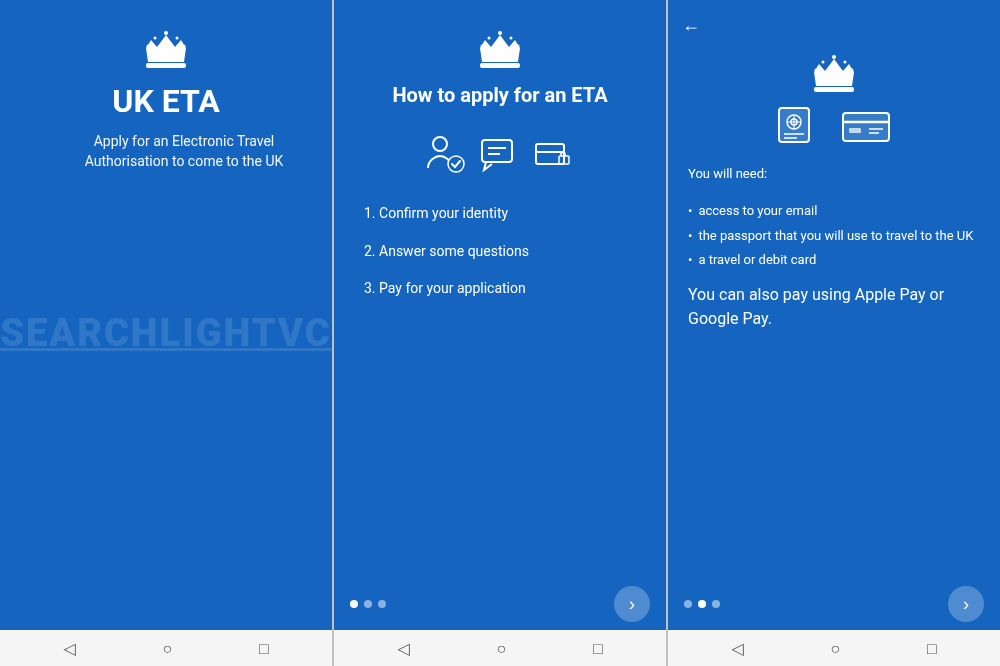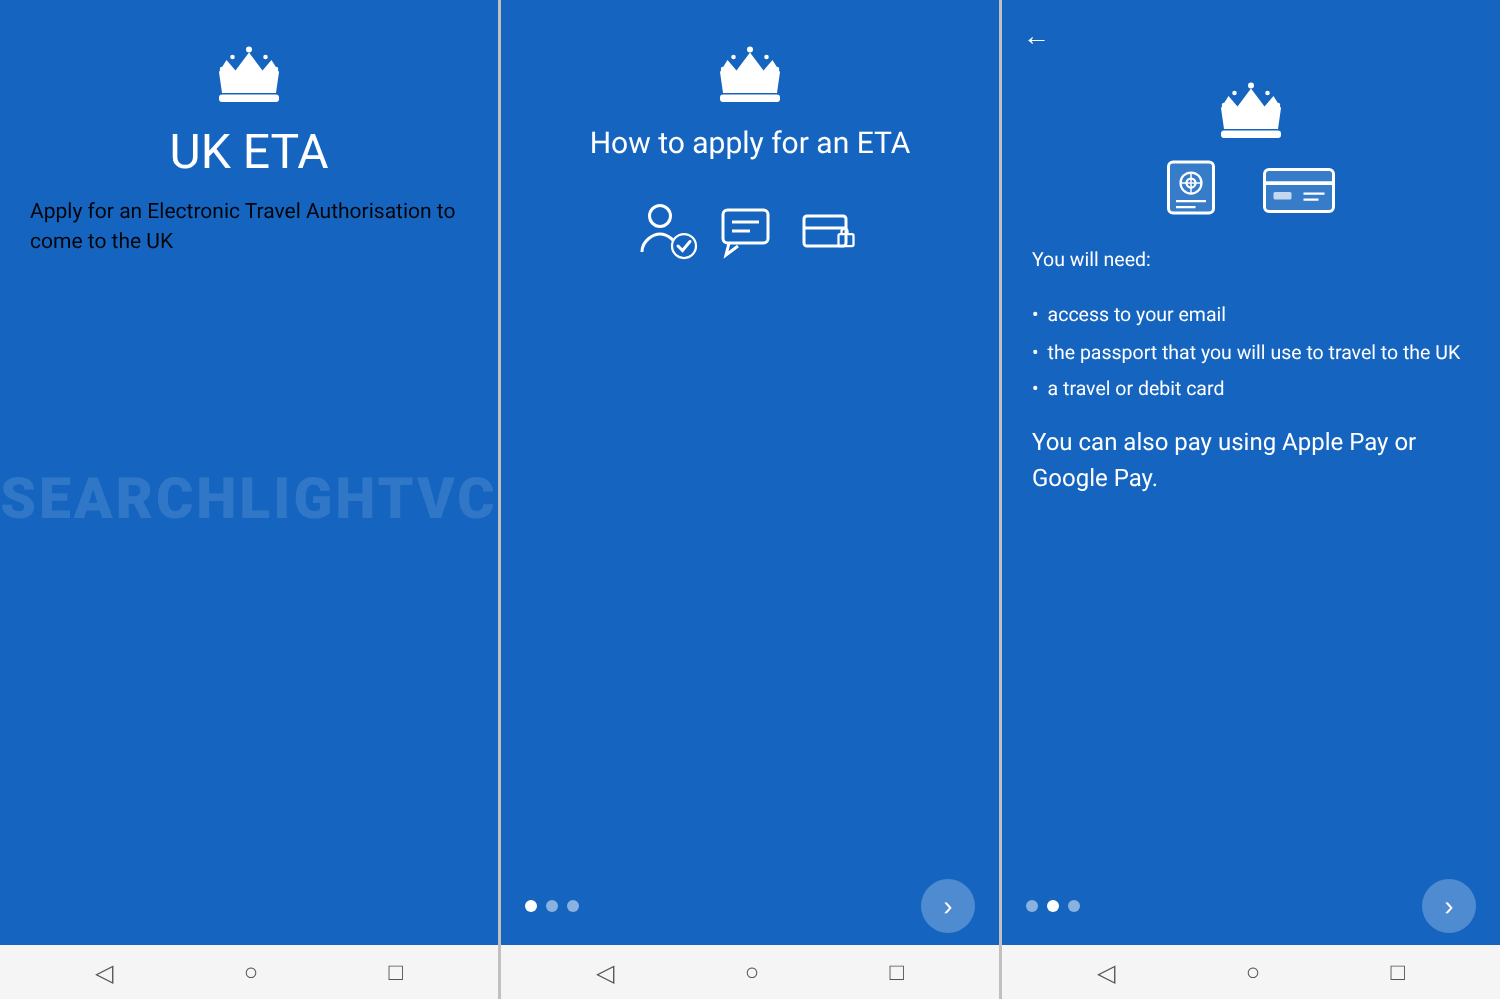--- a/index.html
+++ b/index.html
@@ -42,49 +42,52 @@
     
     .crown-icon {
       width: 50px;
       height: 40px;
       margin-bottom: 12px;
     }
 
     
     .screen1-title {
       font-size: 32px;
-      font-weight: 400;
+      font-weight: 700;
       color: white;
       margin-bottom: 12px;
       text-align: center;
     }
     .screen1-subtitle {
       font-size: 14px;
-      color: #000000;
+      color: #ffffff;
+      text-align: center;
       line-height: 1.4;
       opacity: 0.95;
+      margin-left: 36px;
     }
     .watermark {
       position: absolute;
       font-size: 38px;
       font-weight: 900;
       color: rgba(255,255,255,0.12);
       letter-spacing: 2px;
       top: 50%;
       left: 50%;
       transform: translate(-50%, -50%);
       white-space: nowrap;
       pointer-events: none;
       text-align: center;
+      text-decoration: underline;
     }
 
     
     .screen-title {
       font-size: 20px;
-      font-weight: 400;
+      font-weight: 700;
       color: white;
       text-align: center;
       margin-bottom: 24px;
       line-height: 1.3;
     }
     .steps-icons {
       display: flex;
       gap: 10px;
       margin-bottom: 28px;
       align-items: center;
@@ -287,20 +290,25 @@
         <div class="step-icon">
           <svg width="44" height="44" viewBox="0 0 44 44" fill="none">
             <rect x="4" y="12" width="28" height="20" rx="2" stroke="white" stroke-width="2" fill="none"></rect>
             <line x1="4" y1="20" x2="32" y2="20" stroke="white" stroke-width="2"></line>
             <rect x="27" y="24" width="10" height="8" rx="1" stroke="white" stroke-width="1.5" fill="none"></rect>
             <path d="M29 24 L29 22 C29 20 33 20 33 22 L33 24" stroke="white" stroke-width="1.5" fill="none"></path>
           </svg>
         </div>
       </div>
 
+      <div class="steps-list">
+        <div class="step-item">1. Confirm your identity</div>
+        <div class="step-item">2. Answer some questions</div>
+        <div class="step-item">3. Pay for your application</div>
+      </div>
     </div>
 
     <div class="bottom-bar">
       <div class="dots">
         <div class="dot active"></div>
         <div class="dot"></div>
         <div class="dot"></div>
       </div>
       <button class="next-btn">›</button>
     </div>

